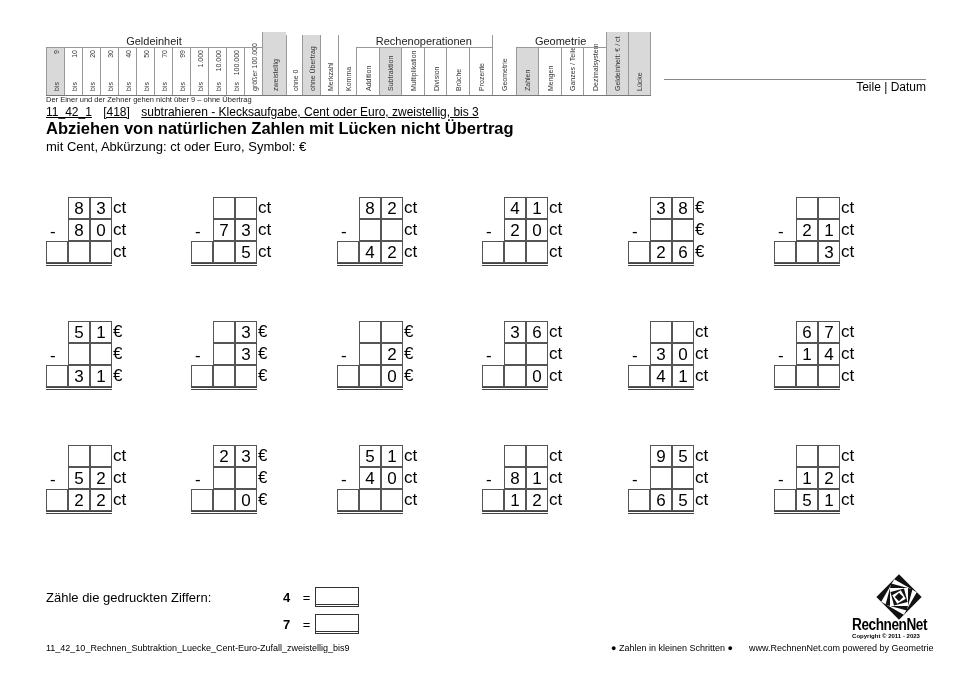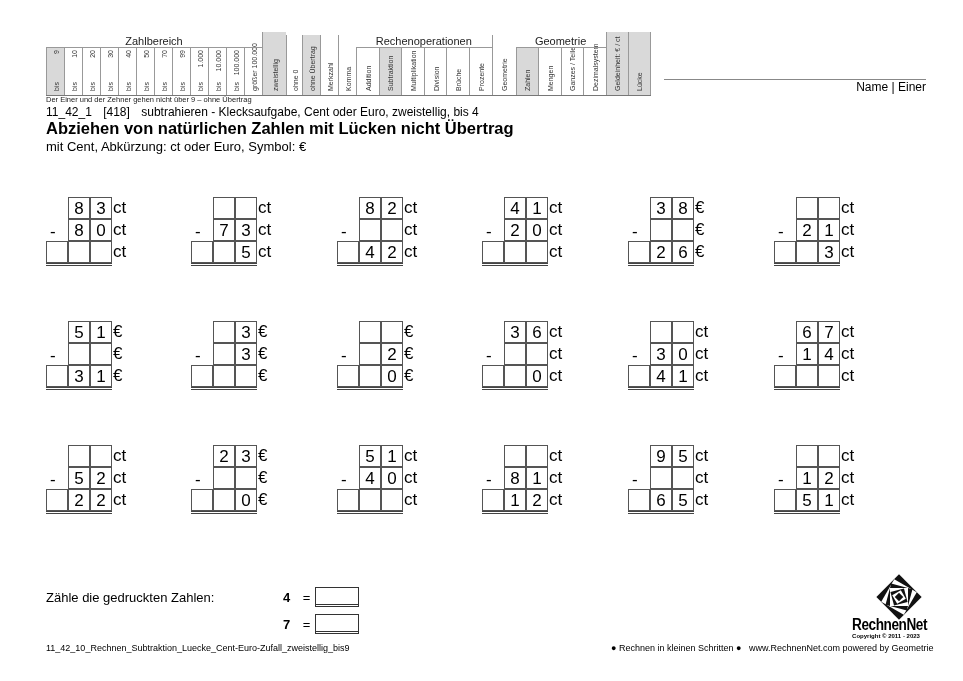--- a/index.html
+++ b/index.html
@@ -7,21 +7,21 @@
   .hdr { position:absolute; left:46px; top:35px; height:60px; }
   .hcol { position:absolute; top:0; height:60px; border-left:1px solid #999; box-sizing:border-box; }
   .hcol.gray { background:#d9d9d9; }
   .hcol.tall { top:-3px; height:63px; }
   .grp-title { position:absolute; top:0; height:12px; font-size:11px; line-height:12px; text-align:center; border-bottom:1px solid #999; color:#222; }
   .vt { position:absolute; left:50%; bottom:4px; transform-origin:left bottom; transform:rotate(-90deg) translateY(50%); white-space:nowrap; font-size:7px; color:#333; }
   .vtop { position:absolute; left:50%; top:14px; transform-origin:left top; transform:rotate(-90deg) translate(-100%, -50%); white-space:nowrap; font-size:7px; color:#333; }
   .hdr-bottom { position:absolute; left:46px; top:95px; width:605px; border-top:1px solid #777; }
   .note { position:absolute; left:46px; top:95px; font-size:7.5px; color:#222; }
   .codeline { position:absolute; left:46px; top:105px; font-size:12px; }
-  .codeline span { margin-right:8px; }
+  .codeline span { margin-right:8px;text-decoration:underline; }
   .title { position:absolute; left:46px; top:119px; font-size:16.5px; font-weight:bold; }
   .subtitle { position:absolute; left:46px; top:139px; font-size:13px; }
   .nameline { position:absolute; left:664px; top:79px; width:262px; border-top:1px solid #888; }
   .namelabel { position:absolute; right:37px; top:80px; font-size:12px; }
 
   .prob { position:absolute; width:110px; height:70px; }
   .cell { position:absolute; width:22px; height:22px; box-sizing:border-box; border:1px solid #555; font-size:17px; text-align:center; line-height:21px; }
   .minus { position:absolute; left:4px; top:24px; font-size:17px; line-height:22px; }
   .unit { position:absolute; left:67px; font-size:17px; line-height:22px; }
   .dbl { position:absolute; left:0; top:66px; width:66px; height:3px; border-top:1px solid #444; border-bottom:1px solid #444; box-sizing:border-box; }
@@ -81,21 +81,21 @@
       <span class="vt">bis</span>
       <span class="vtop" style="top: 2px;">10.000</span>
     </div>
     <div class="hcol" style="left: 180px; width: 18px; top: 13px; height: 47px;">
       <span class="vt">bis</span>
       <span class="vtop" style="top: 2px;">100.000</span>
     </div>
     <div class="hcol" style="left: 198px; width: 18px; top: 13px; height: 47px;">
       <span class="vt">größer 100.000</span>
     </div>
-    <div class="grp-title" style="left: 0px; width: 216px;">Zahlbereich</div>
+    <div class="grp-title" style="left: 0px; width: 216px;">Geldeinheit</div>
     <div class="hcol gray tall" style="left: 216px; width: 24px;">
       <span class="vt">zweistellig</span>
     </div>
     <div class="hcol" style="left: 240px; width: 16px;">
       <span class="vt">ohne 0</span>
     </div>
     <div class="hcol gray" style="left: 256px; width: 18px;">
       <span class="vt">ohne Übertrag</span>
     </div>
     <div class="hcol" style="left: 274px; width: 18px;">
@@ -145,27 +145,27 @@
     <div class="hcol gray tall" style="left: 581.6px; width: 23px; border-right: 1px solid rgb(153, 153, 153);">
       <span class="vt">Lücke</span>
     </div>
   </div>
 <div class="hdr-bottom"></div>
 
 <div class="note">Der Einer und der Zehner gehen nicht über 9 – ohne Übertrag</div>
 <div class="codeline">
   <span>11_42_1</span>
   <span>[418]</span>
-  <span>subtrahieren - Klecksaufgabe, Cent oder Euro, zweistellig, bis 4</span>
+  <span>subtrahieren - Klecksaufgabe, Cent oder Euro, zweistellig, bis 3</span>
 </div>
 <div class="title">Abziehen von natürlichen Zahlen mit Lücken nicht Übertrag</div>
 <div class="subtitle">mit Cent, Abkürzung: ct oder Euro, Symbol: €</div>
 
 <div class="nameline"></div>
-<div class="namelabel">Name | Einer</div>
+<div class="namelabel">Teile | Datum</div>
 
 <div id="problems">
     <div class="prob" style="left: 46px; top: 197px;">
       <div class="cell" style="left: 22px; top: 0px;">8</div>
       <div class="cell" style="left: 44px; top: 0px;">3</div>
       <div class="cell" style="left: 22px; top: 22px;">8</div>
       <div class="cell" style="left: 44px; top: 22px;">0</div>
       <div class="cell" style="left: 0px; top: 44px;"></div>
       <div class="cell" style="left: 22px; top: 44px;"></div>
       <div class="cell" style="left: 44px; top: 44px;"></div>
@@ -408,34 +408,34 @@
       <div class="cell" style="left: 22px; top: 44px;">5</div>
       <div class="cell" style="left: 44px; top: 44px;">1</div>
       <span class="minus">-</span>
       <span class="unit" style="top: 0px;">ct</span>
       <span class="unit" style="top: 22px;">ct</span>
       <span class="unit" style="top: 44px;">ct</span>
       <div class="dbl"></div>
     </div>
   </div>
 
-<div class="count-label">Zähle die gedruckten Zahlen:</div>
+<div class="count-label">Zähle die gedruckten Ziffern:</div>
 <div class="count-row" style="top:590px;">
   <b>4</b>
   <span>=</span>
 </div>
 <div class="count-box" style="top:587px;"></div>
 <div class="count-row" style="top:617px;">
   <b>7</b>
   <span>=</span>
 </div>
 <div class="count-box" style="top:614px;"></div>
 
 <div class="footer-left">11_42_10_Rechnen_Subtraktion_Luecke_Cent-Euro-Zufall_zweistellig_bis9</div>
-<div class="footer-mid">● Rechnen in kleinen Schritten ●</div>
+<div class="footer-mid">● Zahlen in kleinen Schritten ●</div>
 <div class="footer-right">www.RechnenNet.com powered by Geometrie</div>
 
 <div class="logo">
   <svg width="46" height="46" viewBox="0 0 46 46" style="position:absolute;left:30px;top:0;">
     <g transform="translate(23,23)">
       <rect x="-16" y="-16" width="32" height="32" transform="rotate(45)" fill="#111"></rect>
       <rect x="-13" y="-13" width="26" height="26" transform="rotate(30)" fill="#fff"></rect>
       <rect x="-11" y="-11" width="22" height="22" transform="rotate(15)" fill="#111"></rect>
       <rect x="-9" y="-9" width="18" height="18" transform="rotate(0)" fill="#fff"></rect>
       <rect x="-7" y="-7" width="14" height="14" transform="rotate(-15)" fill="#111"></rect>

